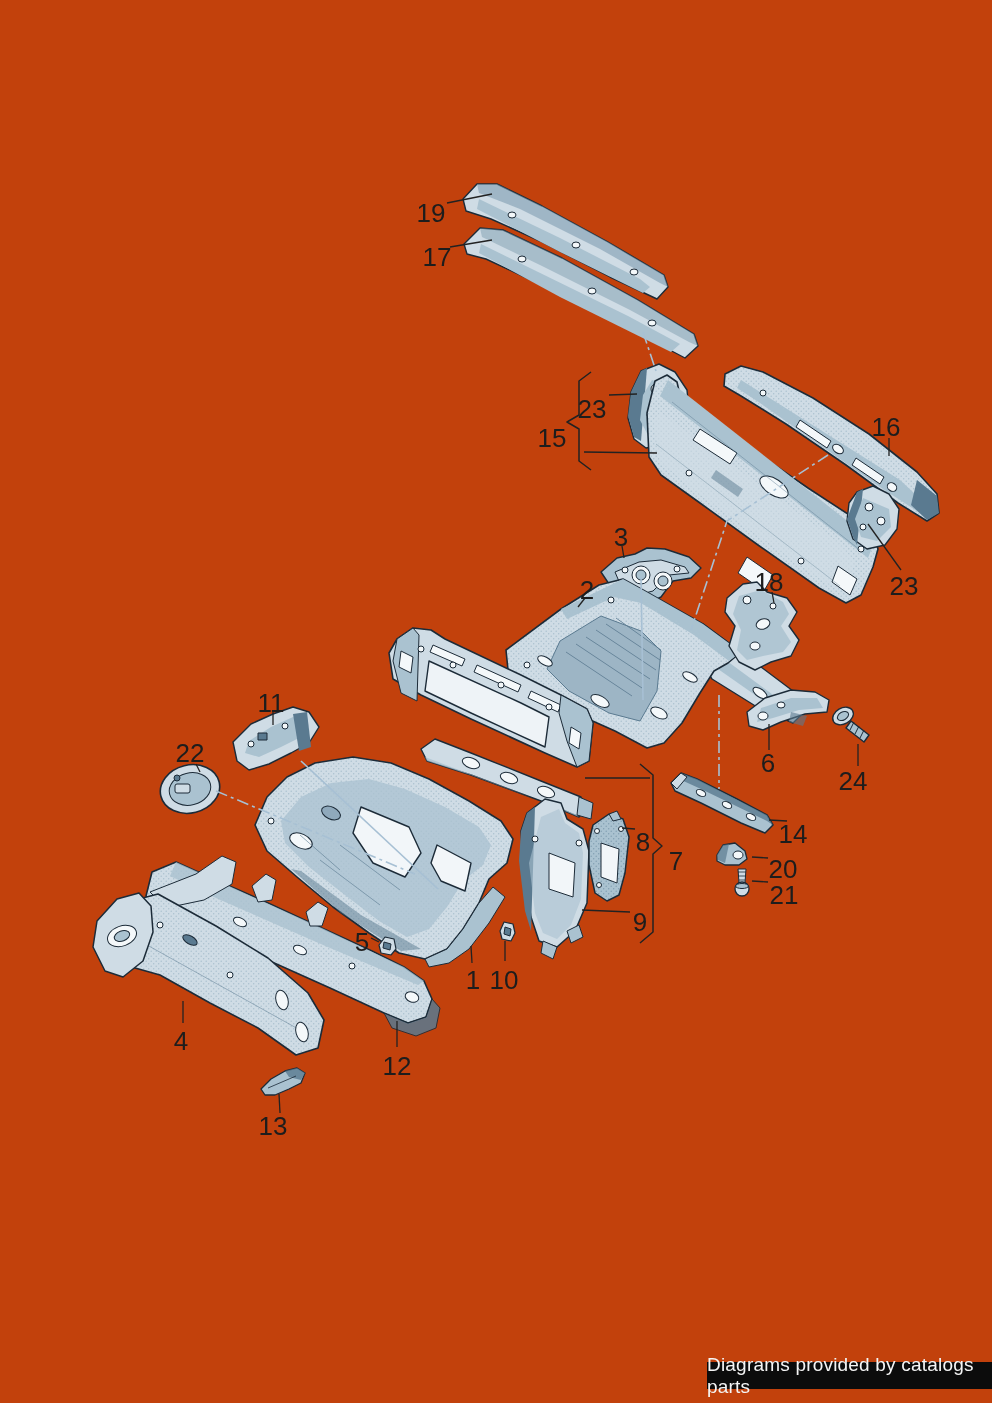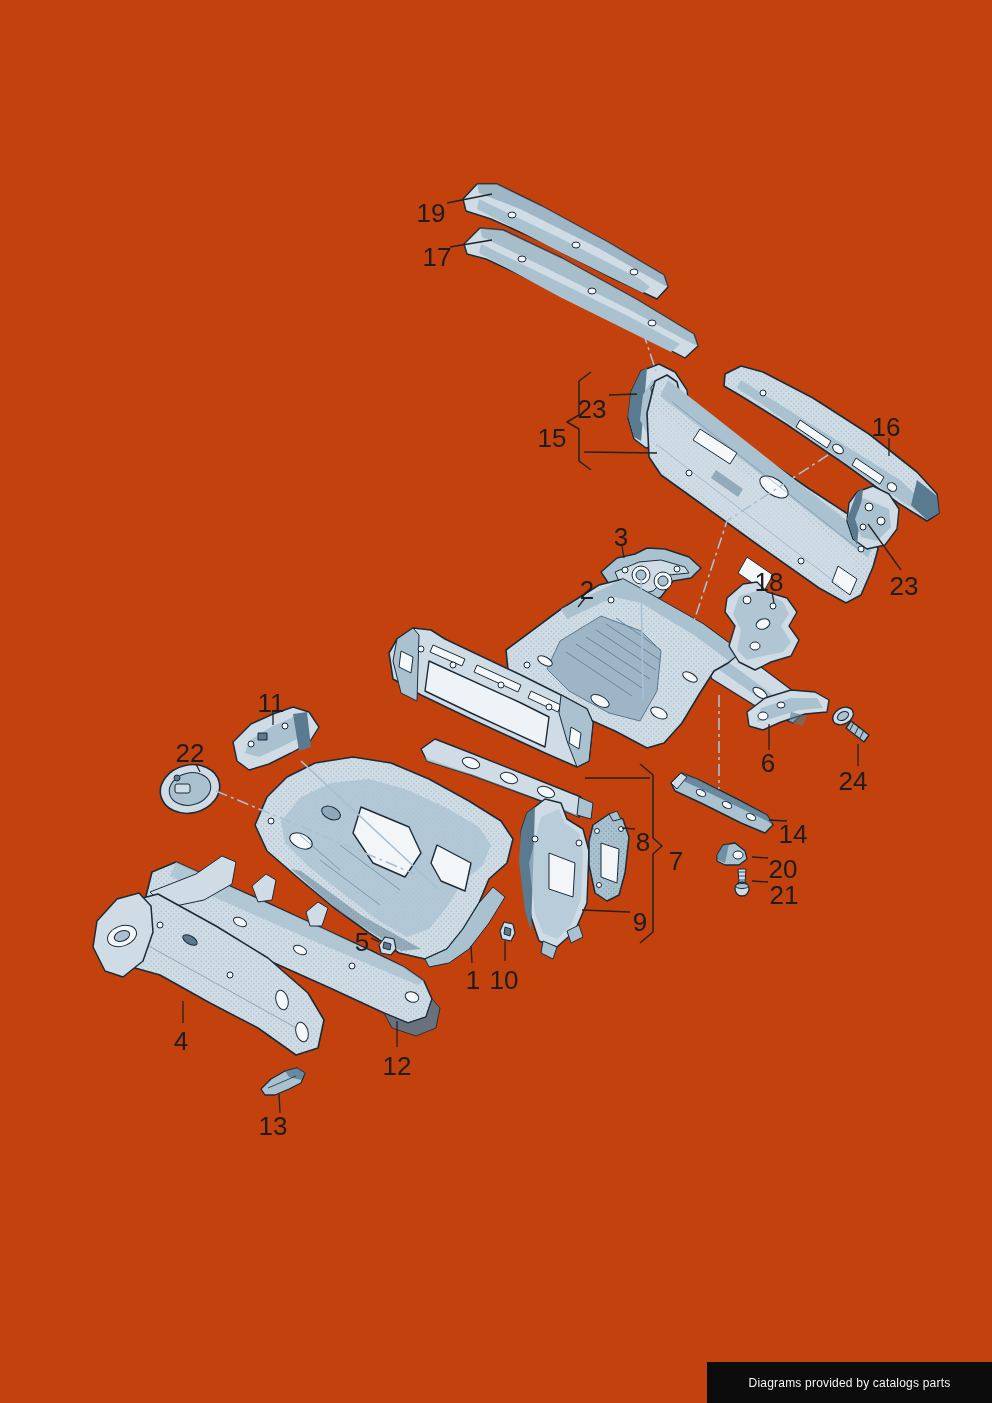--- a/index.html
+++ b/index.html
@@ -1,21 +1,21 @@
 <!DOCTYPE html>
 <html><head>
 <meta charset="utf-8">
 <style>
   html,body{margin:0;padding:0;background:#ffffff;}
   .stage{position:relative;width:992px;height:1403px;background:#c2410c;overflow:hidden;
          font-family:"Liberation Sans", sans-serif;}
   svg text{font-family:"Liberation Sans","DejaVu Sans",sans-serif;}
-  .footer{position:absolute;left:707px;top:1362px;width:285px;height:41px;background:#0c0c0c;
+  .footer{position:absolute;left:707px;top:1362px;width:285px;height:27px;background:#0c0c0c;
           color:#f5f5f5;display:flex;align-items:center;justify-content:center;
-          font-size:12px;letter-spacing:.2px;}
+          font-size:19px;letter-spacing:.2px;}
 </style>
 </head>
 <body>
 
 <div class="stage">
 <svg width="992" height="1403" viewBox="0 0 992 1403">
   <defs>
     <pattern id="stipA" width="5" height="5" patternUnits="userSpaceOnUse">
       <rect width="5" height="5" fill="#cfdce5"></rect>
       <circle cx="1.2" cy="1.2" r="0.7" fill="#a8bfcd"></circle>

